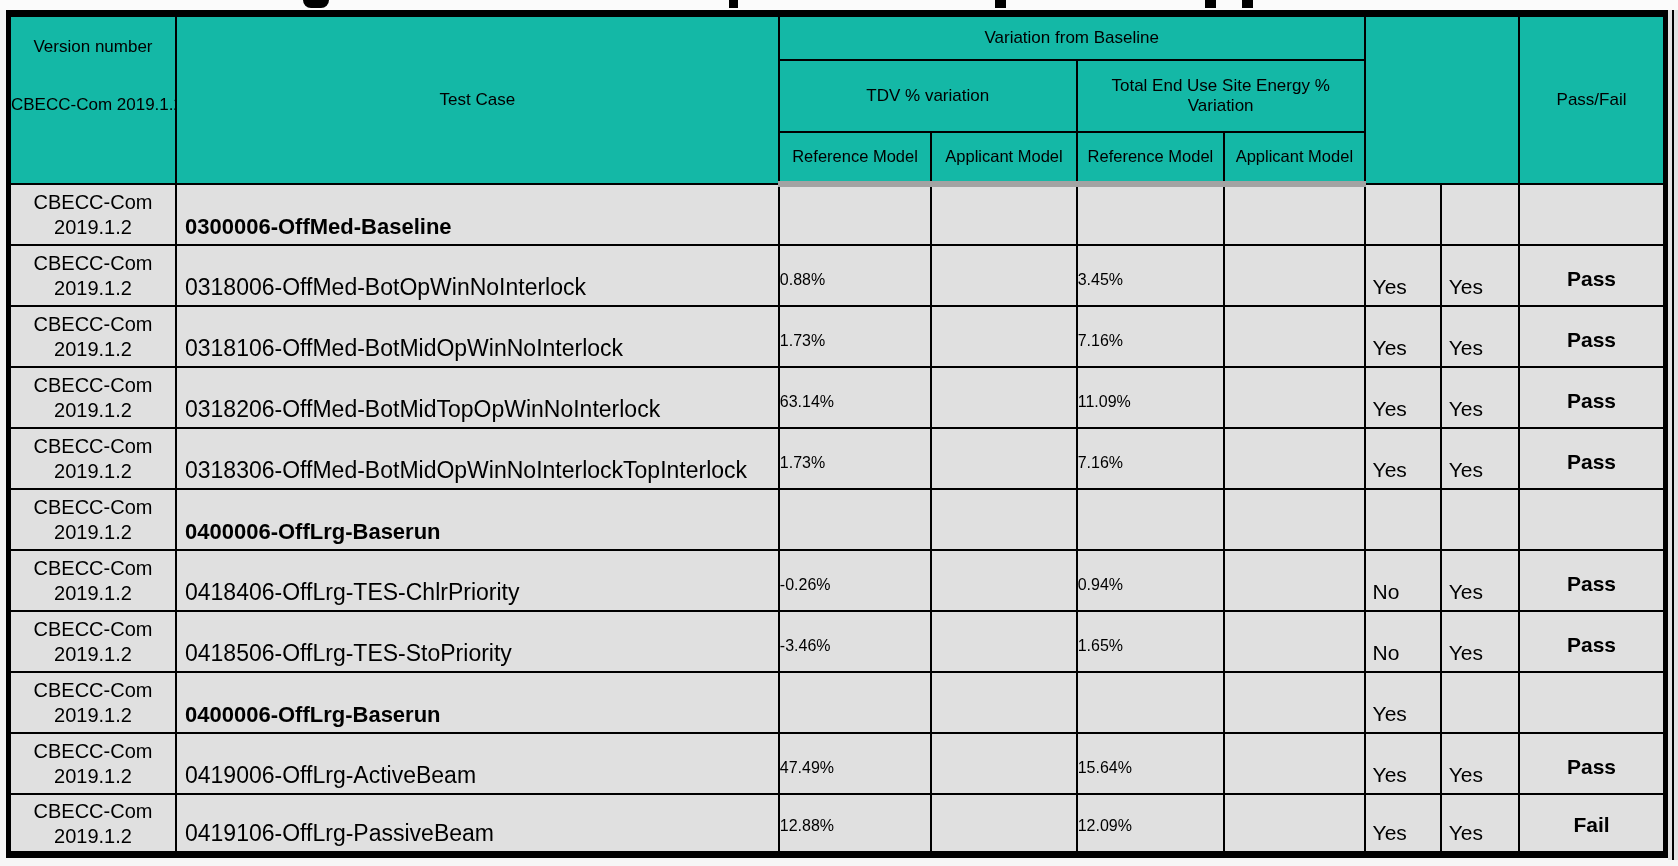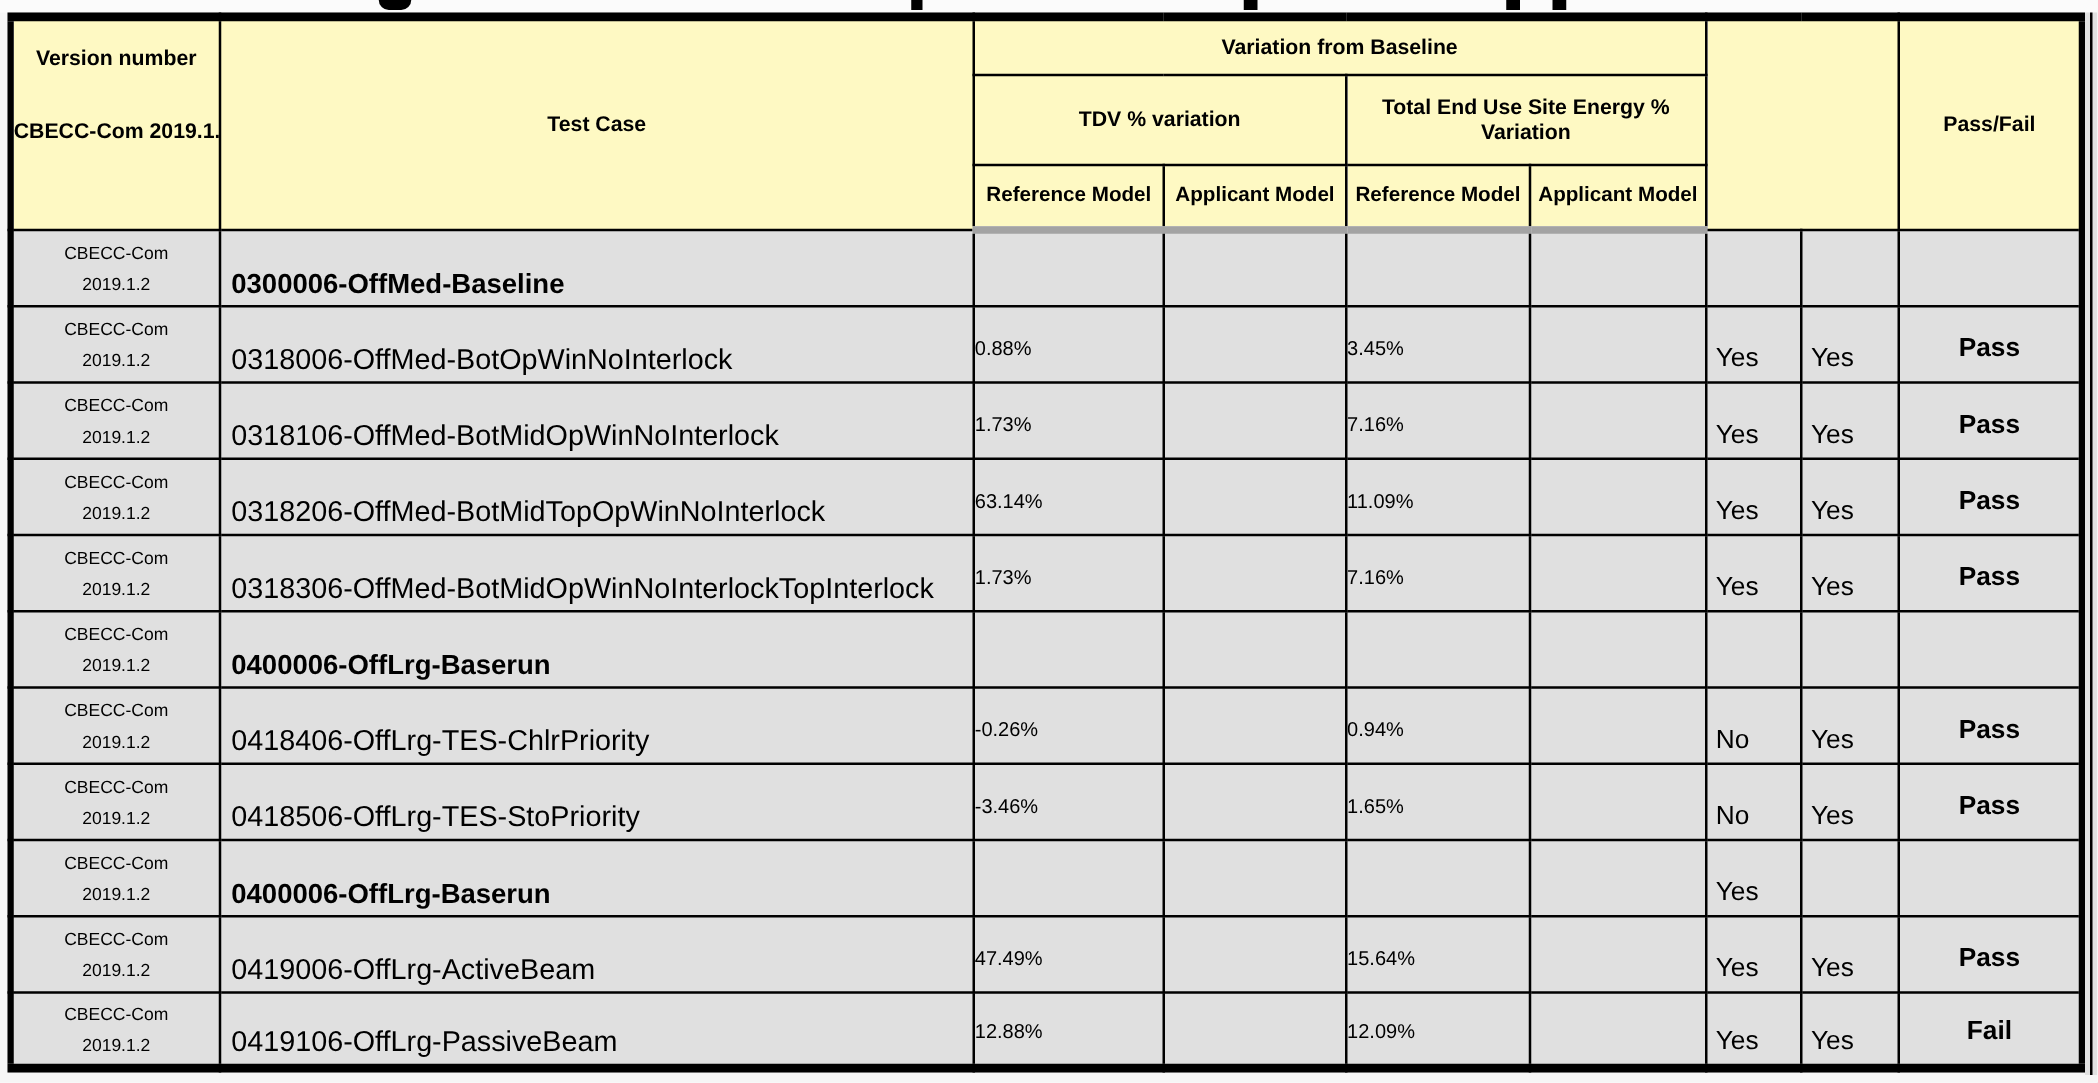--- a/index.html
+++ b/index.html
@@ -32,33 +32,33 @@
     width:1662px;
     background:#e0e0e0;
     border-left:5px solid #000;
     border-right:5px solid #000;
     border-top:7px solid #000;
     border-bottom:7px solid #000;
   }
   th, td { border:2px solid #000; overflow:hidden; }
 
   
-  thead th { font-weight:bold; font-size:17px; text-align:center; vertical-align:middle; background:#fef9c3; }
+  thead th { font-weight:normal; font-size:17px; text-align:center; vertical-align:middle; background:#14b8a6; }
   thead tr.hr1 th { height:46px; }
   thead tr.hr2 th { height:60px; }
   thead tr.hr3 th { height:52px; }
   thead tr.hr3 th { border-bottom:6px solid #a3a3a3; }
   th.version-head { vertical-align:top; padding-top:20px; }
   th.version-head .vh2 { margin-top:38px; white-space:nowrap; }
   th.sub-col { font-size:16.5px; white-space:nowrap; padding:0 1px; }
   th.energy-group { padding:15px 18px; }
 
   
   tbody td { height:61px; background:#e0e0e0; }
-  td.version  { text-align:center; font-size:14px; line-height:25px; vertical-align:middle; padding-top:2px; }
+  td.version  { text-align:center; font-size:20px; line-height:25px; vertical-align:middle; padding-top:2px; }
   td.testcase { text-align:left; vertical-align:bottom; padding:0 2px 4px 8px; font-size:23px; white-space:nowrap; }
   tr.emph td.testcase { font-weight:bold; font-size:22px; }
   td.num    {  vertical-align:bottom; padding:0 4px 16px 0; font-size:16px; }
   td.flag   { text-align:left;   vertical-align:bottom; padding:0 0 6px 7px; font-size:21px; }
   td.result { text-align:center; vertical-align:bottom; padding:0 0 14px 0; font-size:21px; font-weight:bold;margin-left:32px; }
 </style>
 </head>
 <body>
 
 <div class="screen">

